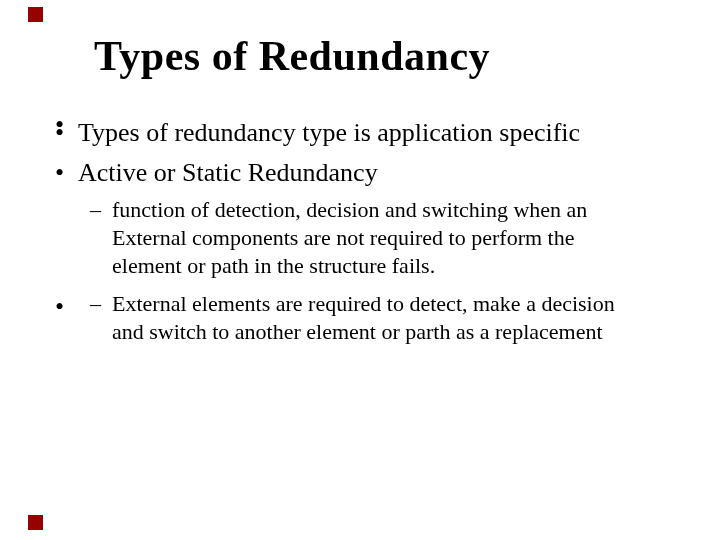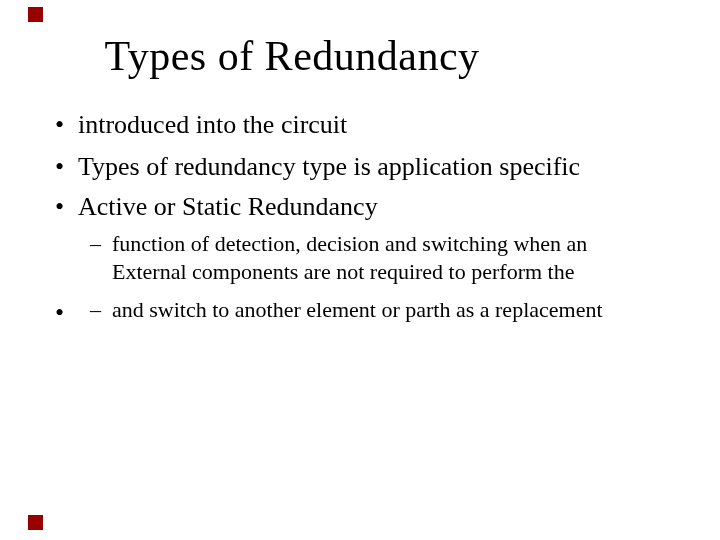--- a/index.html
+++ b/index.html
@@ -27,21 +27,21 @@
   .corner-square.bottom { top: 515px; }
   .title {
     position: absolute;
     top: 32px;
     left: 0;
     width: 584px;
     margin: 0;
     text-align: center;
     font-size: 42px;
     line-height: 48px;
-    font-weight: normal;
+    font-weight: bold;
     letter-spacing: 0.5px;
   }
   .content {
     position: absolute;
     top: 108px;
     left: 0;
     width: 720px;
   }
   .item { position: relative; }
   .item.l1 {
@@ -81,42 +81,43 @@
 
   <div class="corner-square top"></div>
   <div class="corner-square bottom"></div>
 
   <h1 class="title">Types of Redundancy</h1>
 
   <div class="content">
 
     <div class="item l1 i0">
       <span class="marker">•</span>
-      <div>introduced into the circuit</div>
     </div>
 
     <div class="item l1 i1">
       <span class="marker">•</span>
       <div>Types of redundancy type is application specific</div>
     </div>
 
     <div class="item l1 i2">
       <span class="marker">•</span>
       <div>Active or Static Redundancy</div>
     </div>
 
     <div class="item l2 i3">
       <span class="marker">–</span>
       <div>function of detection, decision and switching when an</div>
       <div>External components are not required to perform the</div>
+      <div>element or path in the structure fails.</div>
     </div>
 
     <div class="item l1 i4">
       <span class="marker">•</span>
     </div>
 
     <div class="item l2 i5">
       <span class="marker">–</span>
+      <div>External elements are required to detect, make a decision</div>
       <div>and switch to another element or parth as a replacement</div>
     </div>
 
   </div>
 </div>
 
 </body></html>

